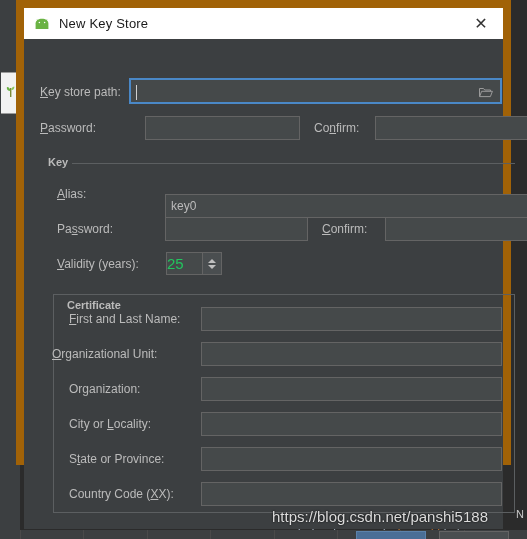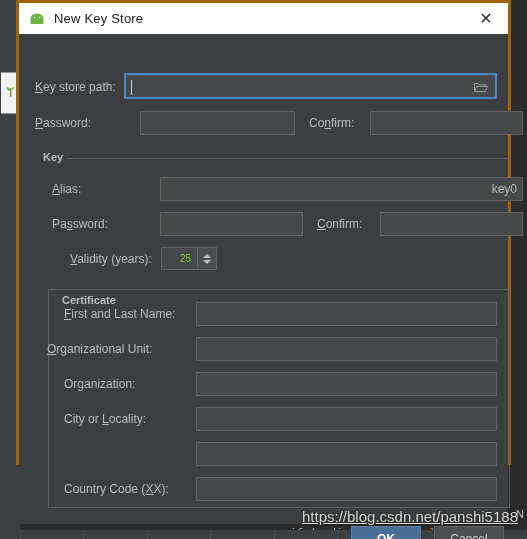--- a/index.html
+++ b/index.html
@@ -18,21 +18,21 @@
   #ide-code-line{position:absolute;left:290px;top:527px;font-size:11px;color:#a9b7c6;
       font-family:"Liberation Mono","DejaVu Sans Mono",monospace;white-space:nowrap;}
   #ide-code-line .kw{color:#cc7832;}
   #ide-tabs{position:absolute;left:20px;top:530px;width:507px;height:9px;display:flex;}
   #ide-tabs div{flex:1;border-left:1px solid #4a4a4a;background:#3c3f41;}
   #ide-right-text{position:absolute;left:516px;top:508px;font-size:11px;color:#c8c8c8;}
 
   
   #dialog{
     position:absolute;left:16px;top:0px;width:495px;height:465px;
-    border:3px solid #a16207;box-sizing:border-box;background:#3c3f41;
+    border:8px solid #a16207;box-sizing:border-box;background:#3c3f41;
   }
   #titlebar{height:31px;background:#ffffff;display:flex;align-items:center;
      padding:0 0 0 10px;box-sizing:border-box;position:relative;}
   #android-icon{width:16px;height:12px;position:relative;margin-right:9px;flex:none;}
   #title-text{font-size:13px;color:#1a1a1a;letter-spacing:.2px;}
   #close-btn{position:absolute;right:6px;top:0;width:32px;height:31px;
      display:flex;align-items:center;justify-content:center;color:#333;font-size:16px;
      font-family:"DejaVu Sans",sans-serif;cursor:pointer;}
 
   #body{position:relative;height:490px;background:#3c3f41;}
@@ -51,39 +51,39 @@
 
   
   .grouptitle{position:absolute;font-size:11px;color:#bbbbbb;background:#3c3f41;padding:0 4px;font-weight:bold;}
   #key-line{position:absolute;left:48px;top:124px;width:443px;height:1px;background:#5c5f61;}
   #cert-box{position:absolute;left:29px;top:255px;width:462px;height:219px;
      border:1px solid #5c5f61;box-sizing:border-box;}
 
   
   #spin{position:absolute;left:142px;top:213px;width:56px;height:23px;
      background:#45494a;border:1px solid #646464;box-sizing:border-box;display:flex;}
-  #spin-val{flex:1;text-align:right;padding-right:6px;font-size:10px;color:#84cc16;line-height:21px;}
+  #spin-val{flex:1;text-align:left;padding-right:6px;font-size:15px;color:#22c55e;line-height:21px;}
   #spin-btns{width:18px;border-left:1px solid #646464;background:#4a4e50;
      display:flex;flex-direction:column;align-items:center;justify-content:center;gap:2px;}
   .tri-up{width:0;height:0;border-left:4px solid transparent;border-right:4px solid transparent;
      border-bottom:4px solid #c0c0c0;cursor:pointer;}
   .tri-dn{width:0;height:0;border-left:4px solid transparent;border-right:4px solid transparent;
      border-top:4px solid #c0c0c0;cursor:pointer;}
 
   
   .btn{position:absolute;height:26px;font-size:12px;display:flex;align-items:center;
      justify-content:center;box-sizing:border-box;cursor:pointer;}
   #btn-ok{left:332px;top:492px;width:70px;background:#4a6e96;border:1px solid #5b82ab;
      color:#ffffff;font-weight:bold;}
   #btn-cancel{left:415px;top:492px;width:70px;background:#4a4e50;border:1px solid #646464;
      color:#cfcfcf;}
 
   
-  #watermark{position:absolute;left:302px;top:508px;font-size:15px;color:#dcdcdc;
-     white-space:nowrap;z-index:40;text-shadow:0 0 2px #000;text-decoration:underline;}
+  #watermark{position:absolute;left:272px;top:508px;font-size:15px;color:#dcdcdc;
+     white-space:nowrap;z-index:40;text-shadow:0 0 2px #000;}
 </style>
 </head>
 <body>
 
 <div id="ide-bg">
   <div id="ide-editor-area"></div>
   <div id="ide-left-strip"></div>
   <div id="ide-tool-panel"></div>
   <svg id="ide-sprout-icon" viewBox="0 0 9 14">
     <rect x="4" y="4" width="1.4" height="9" fill="#7a8a3a"></rect>
@@ -131,28 +131,28 @@
 
     <span class="lbl" style="left:16px;top:82px;"><u>P</u>assword:</span>
     <div class="fld" style="left:121px;top:77px;width:155px;height:24px;"></div>
     <span class="lbl" style="left:290px;top:82px;">Co<u>n</u>firm:</span>
     <div class="fld" style="left:351px;top:77px;width:153px;height:24px;"></div>
 
     <span class="grouptitle" style="left:20px;top:117px;">Key</span>
     <div id="key-line"></div>
 
     <span class="lbl" style="left:33px;top:148px;"><u>A</u>lias:</span>
-    <div class="fld" style="left:141px;top:143px;width:363px;height:24px;text-align:right;"><span>key0</span></div>
+    <div class="fld" style="left:141px;top:155px;width:363px;height:24px;"><span>key0</span></div>
 
     <span class="lbl" style="left:33px;top:183px;">Pa<u>s</u>sword:</span>
     <div class="fld" style="left:141px;top:178px;width:143px;height:24px;"></div>
     <span class="lbl" style="left:298px;top:183px;"><u>C</u>onfirm:</span>
     <div class="fld" style="left:361px;top:178px;width:143px;height:24px;"></div>
 
-    <span class="lbl" style="left:33px;top:218px;margin-left:18px;"><u>V</u>alidity (years):</span>
+    <span class="lbl" style="left:33px;top:218px;"><u>V</u>alidity (years):</span>
     <div id="spin">
       <span id="spin-val">25</span>
       <span id="spin-btns">
         <span class="tri-up"></span>
         <span class="tri-dn"></span>
       </span>
     </div>
 
     <div id="cert-box"></div>
     <span class="grouptitle" style="left:39px;top:248px;margin-top:12px;">Certificate</span>
@@ -162,20 +162,21 @@
 
     <span class="lbl" style="left:28px;top:308px;"><u>O</u>rganizational Unit:</span>
     <div class="fld" style="left:177px;top:303px;width:301px;height:24px;"></div>
 
     <span class="lbl" style="left:45px;top:343px;">Or<u>g</u>anization:</span>
     <div class="fld" style="left:177px;top:338px;width:301px;height:24px;"></div>
 
     <span class="lbl" style="left:45px;top:378px;">City or <u>L</u>ocality:</span>
     <div class="fld" style="left:177px;top:373px;width:301px;height:24px;"></div>
 
+    <span class="lbl" style="left:45px;top:413px;">S<u>t</u>ate or Province:</span>
     <div class="fld" style="left:177px;top:408px;width:301px;height:24px;"></div>
 
     <span class="lbl" style="left:45px;top:448px;">Country Code (<u>X</u>X):</span>
     <div class="fld" style="left:177px;top:443px;width:301px;height:24px;"></div>
 
     <div class="btn" id="btn-ok">OK</div>
     <div class="btn" id="btn-cancel">Cancel</div>
   </div>
 </div>
 

